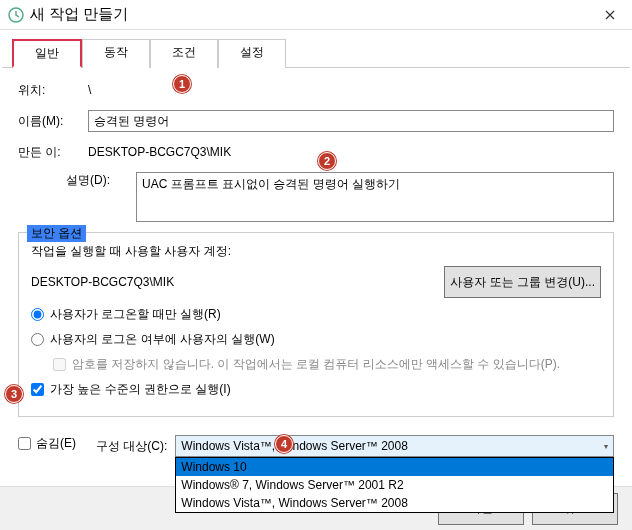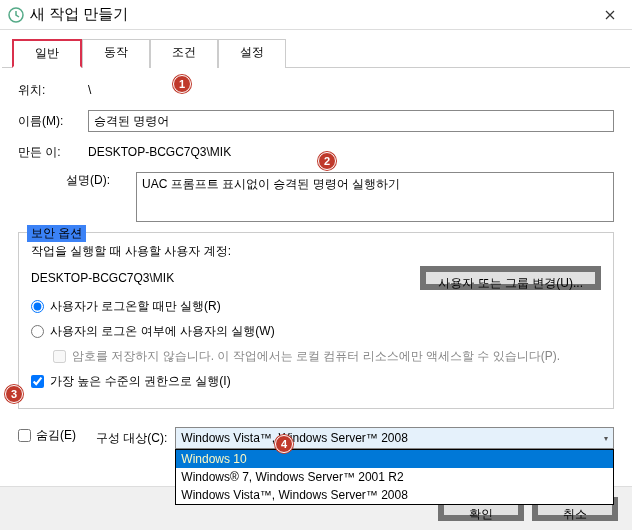--- a/index.html
+++ b/index.html
@@ -22,37 +22,37 @@
 .input { flex: 1; border: 1px solid #888; padding: 3px 5px; font-family: inherit; font-size: 12px; height: 22px; }
 .static { flex: 1; padding: 3px 0; }
 .textarea { flex: 1; border: 1px solid #888; padding: 3px 5px; font-family: inherit; font-size: 12px; min-height: 50px; resize: none; }
 .desc-row { align-items: flex-start; margin-left: 48px; }
 
 .fieldset { border: 1px solid #ccc; margin-top: 10px; padding: 10px 12px 10px 12px; position: relative; }
 .legend { position: absolute; top: -8px; left: 8px; background: #3b82f6; padding: 0 4px; font-size: 12px; }
 .sec-label { margin-bottom: 6px; }
 .sec-row { display: flex; align-items: center; margin-bottom: 8px; }
 .sec-account { flex: 1; padding: 2px 0; }
-.btn { border: 6px solid #737373; background: #e1e1e1; padding: 3px 12px; font-family: inherit; font-size: 12px; min-width: 140px; height: 24px; }
+.btn { border: 1px solid #737373; background: #e1e1e1; padding: 3px 5px; font-family: inherit; font-size: 12px; min-width: 140px; height: 32px; }
 .radio-row, .check-row { display: flex; align-items: center; margin: 8px 0; }
 .radio-row input, .check-row input { margin-right: 6px; }
 .indent { margin-left: 22px; color: #888; }
 .indent input { margin-right: 6px; }
 
 .bottom-row { display: flex; align-items: flex-start; padding: 6px 18px 0 18px; position: relative; }
 .hidden-check { display: flex; align-items: center; margin-right: 20px; }
 .hidden-check input { margin-right: 5px; }
 .config-label { margin-right: 8px; padding-top: 3px; }
 
 .dropdown-wrap { flex: 1; position: relative; }
 .dropdown-sel { width: 100%; border: 1px solid #888; padding: 3px 5px; height: 22px; background: #e5f1fb; display: flex; align-items: center; justify-content: space-between; }
 .dropdown-sel .chev { font-size: 8px; color: #555; }
 .dropdown-list { position: absolute; top: 22px; left: 0; right: 0; border: 1px solid #000; background: #fff; z-index: 10; }
 .dropdown-list .opt { padding: 2px 5px; }
-.dropdown-list .opt.sel { background: #0078d7; color: #fef9c3; }
+.dropdown-list .opt.sel { background: #0078d7; color: #000000; }
 
 .footer { position: absolute; bottom: 0; left: 0; right: 0; height: 44px; background: #f0f0f0; border-top: 1px solid #ddd; display: flex; align-items: center; justify-content: flex-end; padding: 0 14px; gap: 8px; }
 .footer .btn { min-width: 86px; }
 
 .badge { display: inline-flex; width: 18px; height: 18px; border-radius: 50%; background: #c0392b; color: #fff; font-weight: bold; font-size: 11px; align-items: center; justify-content: center; border: 1px solid #fff; box-shadow: 0 0 0 1px #c0392b; position: absolute; z-index: 20; }
 .b1 { top: 75px; left: 173px; }
 .b2 { top: 152px; left: 318px; }
 .b3 { top: 385px; left: 5px; }
 .b4 { top: 435px; left: 275px; }
 </style>

